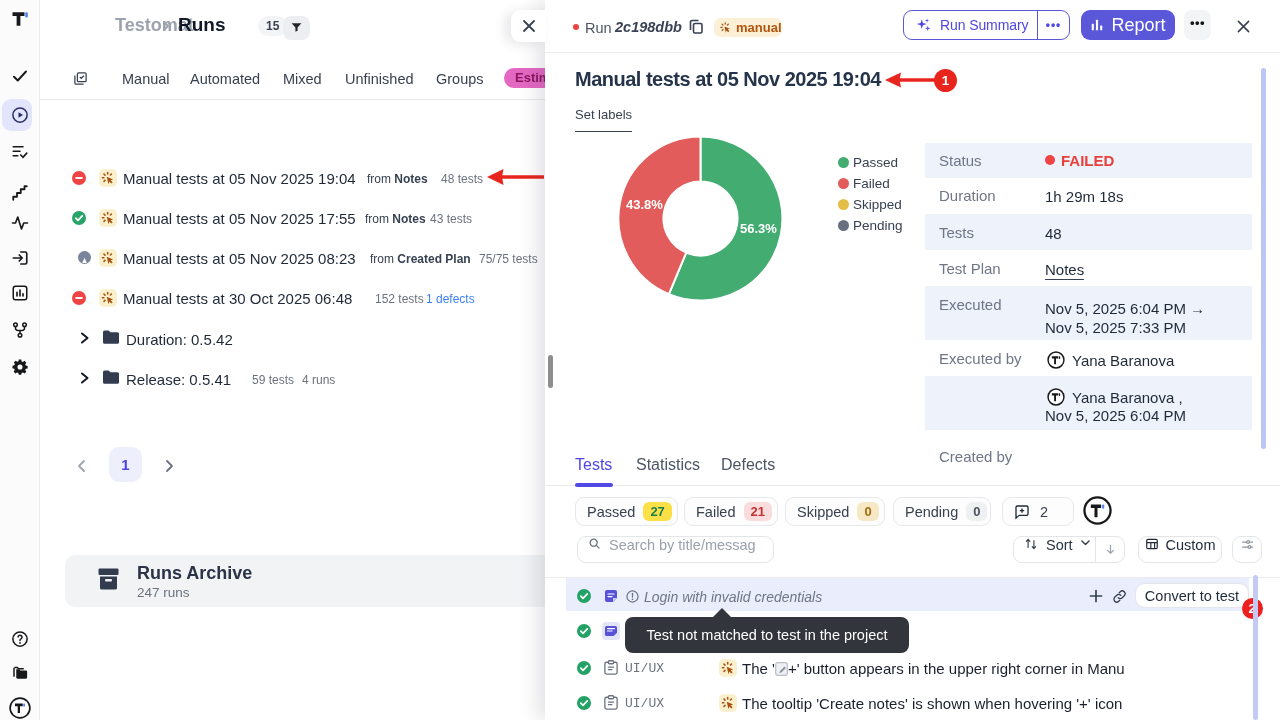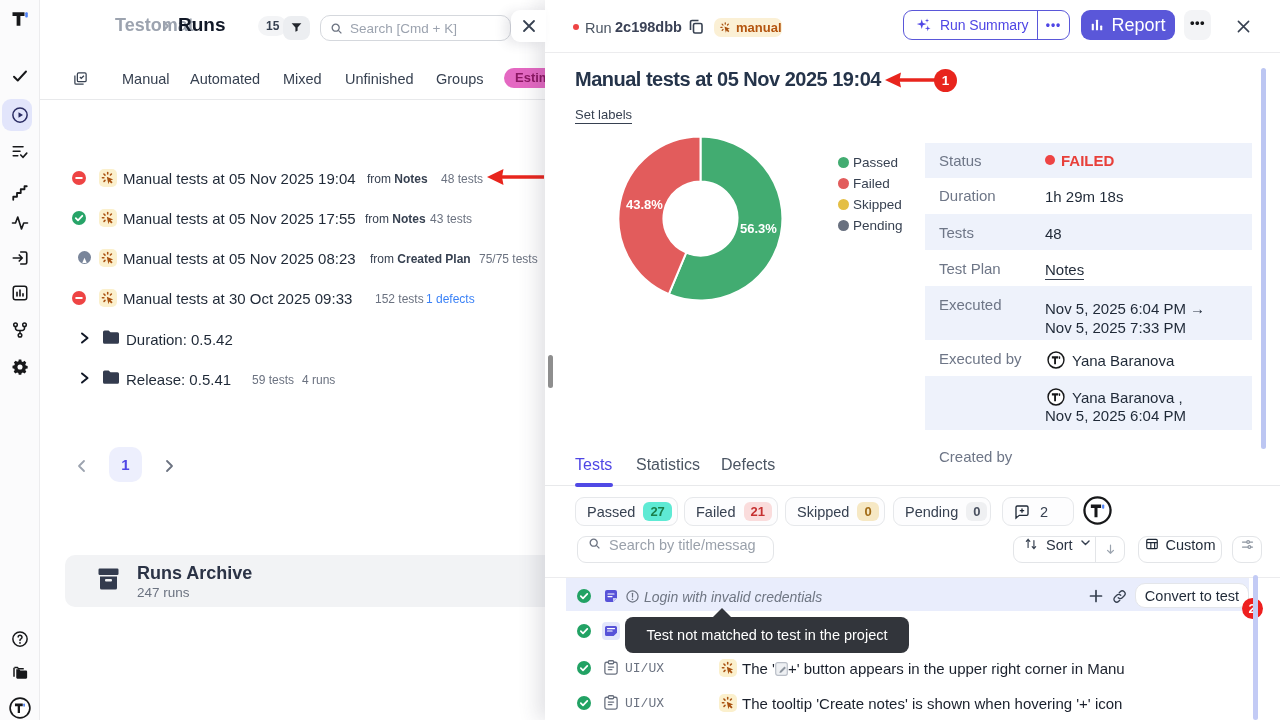--- a/index.html
+++ b/index.html
@@ -49,27 +49,20 @@
     </svg>
   <span class="abs crumb-dark" style="left:138px; top:14px;">Runs</span>
   <span class="abs pill-count" style="left:190px; top:16px;margin-left:28px;">15</span>
 
   <div class="abs" style="left:243px; top:16px; width:27px; height:24px; background:#eceef1; border-radius:8px;">
     <svg style="margin:5px auto 0;" width="13" height="13" viewBox="0 0 24 24">
         <path d="M3 4h18l-7 8v6l-4 2v-8L3 4z" fill="#23272e"></path>
       </svg>
   </div>
 
-  <div class="abs" style="left:280px; top:15px; width:191px; height:26px; border:1.5px solid #d5d8dd; border-radius:10px; display:flex; align-items:center; padding:0 9px; gap:7px;">
-    <svg width="13" height="13" viewBox="0 0 24 24" fill="none" stroke="#6b7280" stroke-width="2.4">
-        <circle cx="10.5" cy="10.5" r="6.5"></circle>
-        <path d="M15.5 15.5L21 21"></path>
-      </svg>
-    <span style="font-size:13.5px; color:#9ca3af;">Search [Cmd + K]</span>
-  </div>
 
   <svg class="abs" width="15" height="15" viewBox="0 0 24 24" fill="none" stroke="#374151" stroke-width="2" style="left:33px; top:71px;">
       <rect x="7" y="3" width="14" height="14" rx="2"></rect>
       <path d="M11 9.5l2.2 2.2L17.5 7.5"></path>
       <path d="M17 21H5a2 2 0 0 1-2-2V7"></path>
     </svg>
   <span class="abs ftab" style="left:82px; top:71px;">Manual</span>
   <span class="abs ftab" style="left:150px; top:71px;">Automated</span>
   <span class="abs ftab" style="left:243px; top:71px;">Mixed</span>
   <span class="abs ftab" style="left:305px; top:71px;">Unfinished</span>
@@ -146,21 +139,21 @@
         <rect width="18" height="18" rx="5" fill="#fbf0cd"></rect>
         <path d="M7.8 7.8l6.4 2.6-2.6.9 2 2-1.3 1.3-2-2-.9 2.6z" fill="#a8500f"></path>
         <g stroke="#a8500f" stroke-width="1.5" stroke-linecap="round">
           <path d="M8.7 3.4v1.5"></path>
           <path d="M4.9 5l1.1 1.1"></path>
           <path d="M3.4 8.8h1.5"></path>
           <path d="M5 12.4l1-1"></path>
           <path d="M12.4 5l-1 1"></path>
         </g>
       </svg>
-    <span class="abs runtitle" style="left:83px; top:290px;">Manual tests at 30 Oct 2025 09:33</span>
+    <span class="abs runtitle" style="left:83px; top:290px;">Manual tests at 30 Oct 2025 06:48</span>
     <span class="abs runcount" style="left:335px; top:292px;">152 tests</span>
     <span class="abs" style="left:386px; top:292px; font-size:12px; color:#3b82f6;">1 defects</span>
   </div>
   <div class="runrow" style="top:327px;">
     <svg class="abs" style="left:39px; top:332px;" width="11" height="12" viewBox="0 0 11 12">
         <path d="M3 1.5L8.5 6 3 10.5" stroke="#111827" stroke-width="2" fill="none" stroke-linecap="round" stroke-linejoin="round"></path>
       </svg>
     <svg class="abs" style="left:63px; top:330px;" width="16" height="14" viewBox="0 0 16 14">
         <path d="M0 2a1.6 1.6 0 0 1 1.6-1.6h4L7.5 2.2h6.9A1.6 1.6 0 0 1 16 3.8v8.4a1.6 1.6 0 0 1-1.6 1.6H1.6A1.6 1.6 0 0 1 0 12.2V2z" fill="#333b4e"></path>
       </svg>
@@ -204,21 +197,21 @@
 <div id="overlay">
   <div id="xtab">
     <svg style="margin:9px auto 0; display:block;" width="14" height="14" viewBox="0 0 14 14">
         <path d="M2 2l10 10M12 2L2 12" stroke="#374151" stroke-width="1.8" stroke-linecap="round"></path>
       </svg>
   </div>
   <div id="ovl-header">
     <div class="abs" style="left:0; top:52px; width:735px; height:1px; background:#ececee;"></div>
     <span class="abs" style="left:28px; top:24px; width:6px; height:6px; border-radius:50%; background:#ee4444;"></span>
     <span class="abs" style="left:40px; top:19.5px; font-size:14.5px; color:#4b5563;">Run</span>
-    <span class="abs" style="left:70px; top:19px; font-size:14.5px; font-weight:bold; color:#3b4256;">2c198dbb</span>
+    <span class="abs" style="left:70px; top:19px; font-size:14.5px; font-weight:bold; color:#3b4256;font-style:italic;">2c198dbb</span>
     <svg class="abs" style="left:144px; top:19px;" width="14" height="15" viewBox="0 0 14 15" fill="none" stroke="#374151" stroke-width="1.6">
         <rect x="4.5" y="4.5" width="8.5" height="9.5" rx="1.5"></rect>
         <path d="M9.5 1.5H3A1.5 1.5 0 0 0 1.5 3v8"></path>
       </svg>
     <div class="abs" style="left:169px; top:18px; width:68px; height:19px; background:#fbf0d5; border-radius:7px; display:flex; align-items:center; padding-left:4px; gap:3px;">
       <svg width="15" height="15" viewBox="0 0 18 18">
           <path d="M7.8 7.8l6.4 2.6-2.6.9 2 2-1.3 1.3-2-2-.9 2.6z" fill="#a8500f"></path>
           <g stroke="#a8500f" stroke-width="1.5" stroke-linecap="round">
             <path d="M8.7 3.4v1.5"></path>
             <path d="M4.9 5l1.1 1.1"></path>
@@ -251,21 +244,21 @@
         <path d="M1.5 1.5l11 11M12.5 1.5l-11 11" stroke="#374151" stroke-width="1.7" stroke-linecap="round"></path>
       </svg>
   </div>
   <div id="ovl-summary">
     <span class="abs" style="left:30px; top:68px; font-size:20px; font-weight:bold; color:#25344a; letter-spacing:-0.5px;">Manual tests at 05 Nov 2025 19:04</span>
     <svg class="abs" style="left:338px; top:69px;" width="53" height="22" viewBox="0 0 53 22">
         <path d="M14 11h38" stroke="#e8251d" stroke-width="3.4"></path>
         <path d="M16.5 11L18 3.6 2 11l16 7.4z" fill="#e8251d"></path>
       </svg>
     <div class="abs" style="left:389px; top:68.5px; width:23px; height:23px; border-radius:50%; background:#e8251d; color:#fff; font-size:13.5px; font-weight:bold; text-align:center; line-height:23px;">1</div>
-    <span class="abs" style="left:30px; top:107px; font-size:13px; color:#374151; border-bottom:1px solid #374151; padding-bottom:1px;">Set labels</span>
+    <span class="abs" style="left:30px; top:107px; font-size:13px; color:#374151; border-bottom:1px solid #374151; padding-bottom:9px;">Set labels</span>
 
     <svg class="abs" style="left:73px; top:136px;" width="165" height="165" viewBox="0 0 165 165">
       <path d="M82.5 0.5 A82 82 0 1 1 50.86 158.18 L68.22 116.65 A37 37 0 1 0 82.5 45.5 Z" fill="#42ac71" stroke="#fff" stroke-width="2"></path>
       <path d="M50.86 158.18 A82 82 0 0 1 82.5 0.5 L82.5 45.5 A37 37 0 0 0 68.22 116.65 Z" fill="#e25c5c" stroke="#fff" stroke-width="2"></path>
       <text x="8" y="72.5" font-size="13" font-weight="bold" fill="#fff" font-family="Liberation Sans, sans-serif">43.8%</text>
       <text x="122" y="96.5" font-size="13" font-weight="bold" fill="#fff" font-family="Liberation Sans, sans-serif">56.3%</text>
     </svg>
 
     <span class="abs" style="left:293px; top:157px; width:11px; height:11px; border-radius:50%; background:#42ac71;"></span>
     <span class="abs" style="left:308px; top:155px; font-size:13.5px; color:#374151;">Passed</span>
@@ -308,21 +301,21 @@
     <span class="abs tabvalue" style="left:527px; top:389px;">Yana Baranova ,</span>
     <span class="abs tabvalue" style="left:500px; top:407px;">Nov 5, 2025 6:04 PM</span>
   </div>
   <div id="ovl-tabs">
     <span class="abs" style="left:30px; top:456px; font-size:16px; color:#4f46e5; font-weight:500;">Tests</span>
     <span class="abs" style="left:91px; top:456px; font-size:16px; color:#4b5563;">Statistics</span>
     <span class="abs" style="left:176px; top:456px; font-size:16px; color:#4b5563;">Defects</span>
     <div class="abs" style="left:0; top:485px; width:735px; height:1px; background:#e8e9eb;"></div>
     <div class="abs" style="left:30px; top:483px; width:38px; height:3.5px; background:#5049e5; border-radius:2px;"></div>
 
-    <div class="chip" style="left:30px; width:103px;">Passed <span class="b" style="background:#5eead4; color:#1a7f4b;">27</span></div>
+    <div class="chip" style="left:30px; width:103px;">Passed <span class="b" style="background:#fde047; color:#1a7f4b;">27</span></div>
     <div class="chip" style="left:139px; width:94px;">Failed <span class="b" style="background:#fadcdc; color:#c53030;">21</span></div>
     <div class="chip" style="left:240px; width:100px;">Skipped <span class="b" style="background:#f6e8c4; color:#a16a14;">0</span></div>
     <div class="chip" style="left:348px; width:98px;">Pending <span class="b" style="background:#eff0f2; color:#4a5160;">0</span></div>
     <div class="chip" style="left:457px; width:72px; gap:10px;">
       <svg width="16" height="16" viewBox="0 0 24 24" fill="none" stroke="#1f2937" stroke-width="2">
           <path d="M21 15a2 2 0 0 1-2 2H8l-5 4V5a2 2 0 0 1 2-2h14a2 2 0 0 1 2 2z"></path>
           <path d="M12 7.5v5M9.5 10h5" stroke-linecap="round"></path>
         </svg>
       <span>2</span>
     </div>

